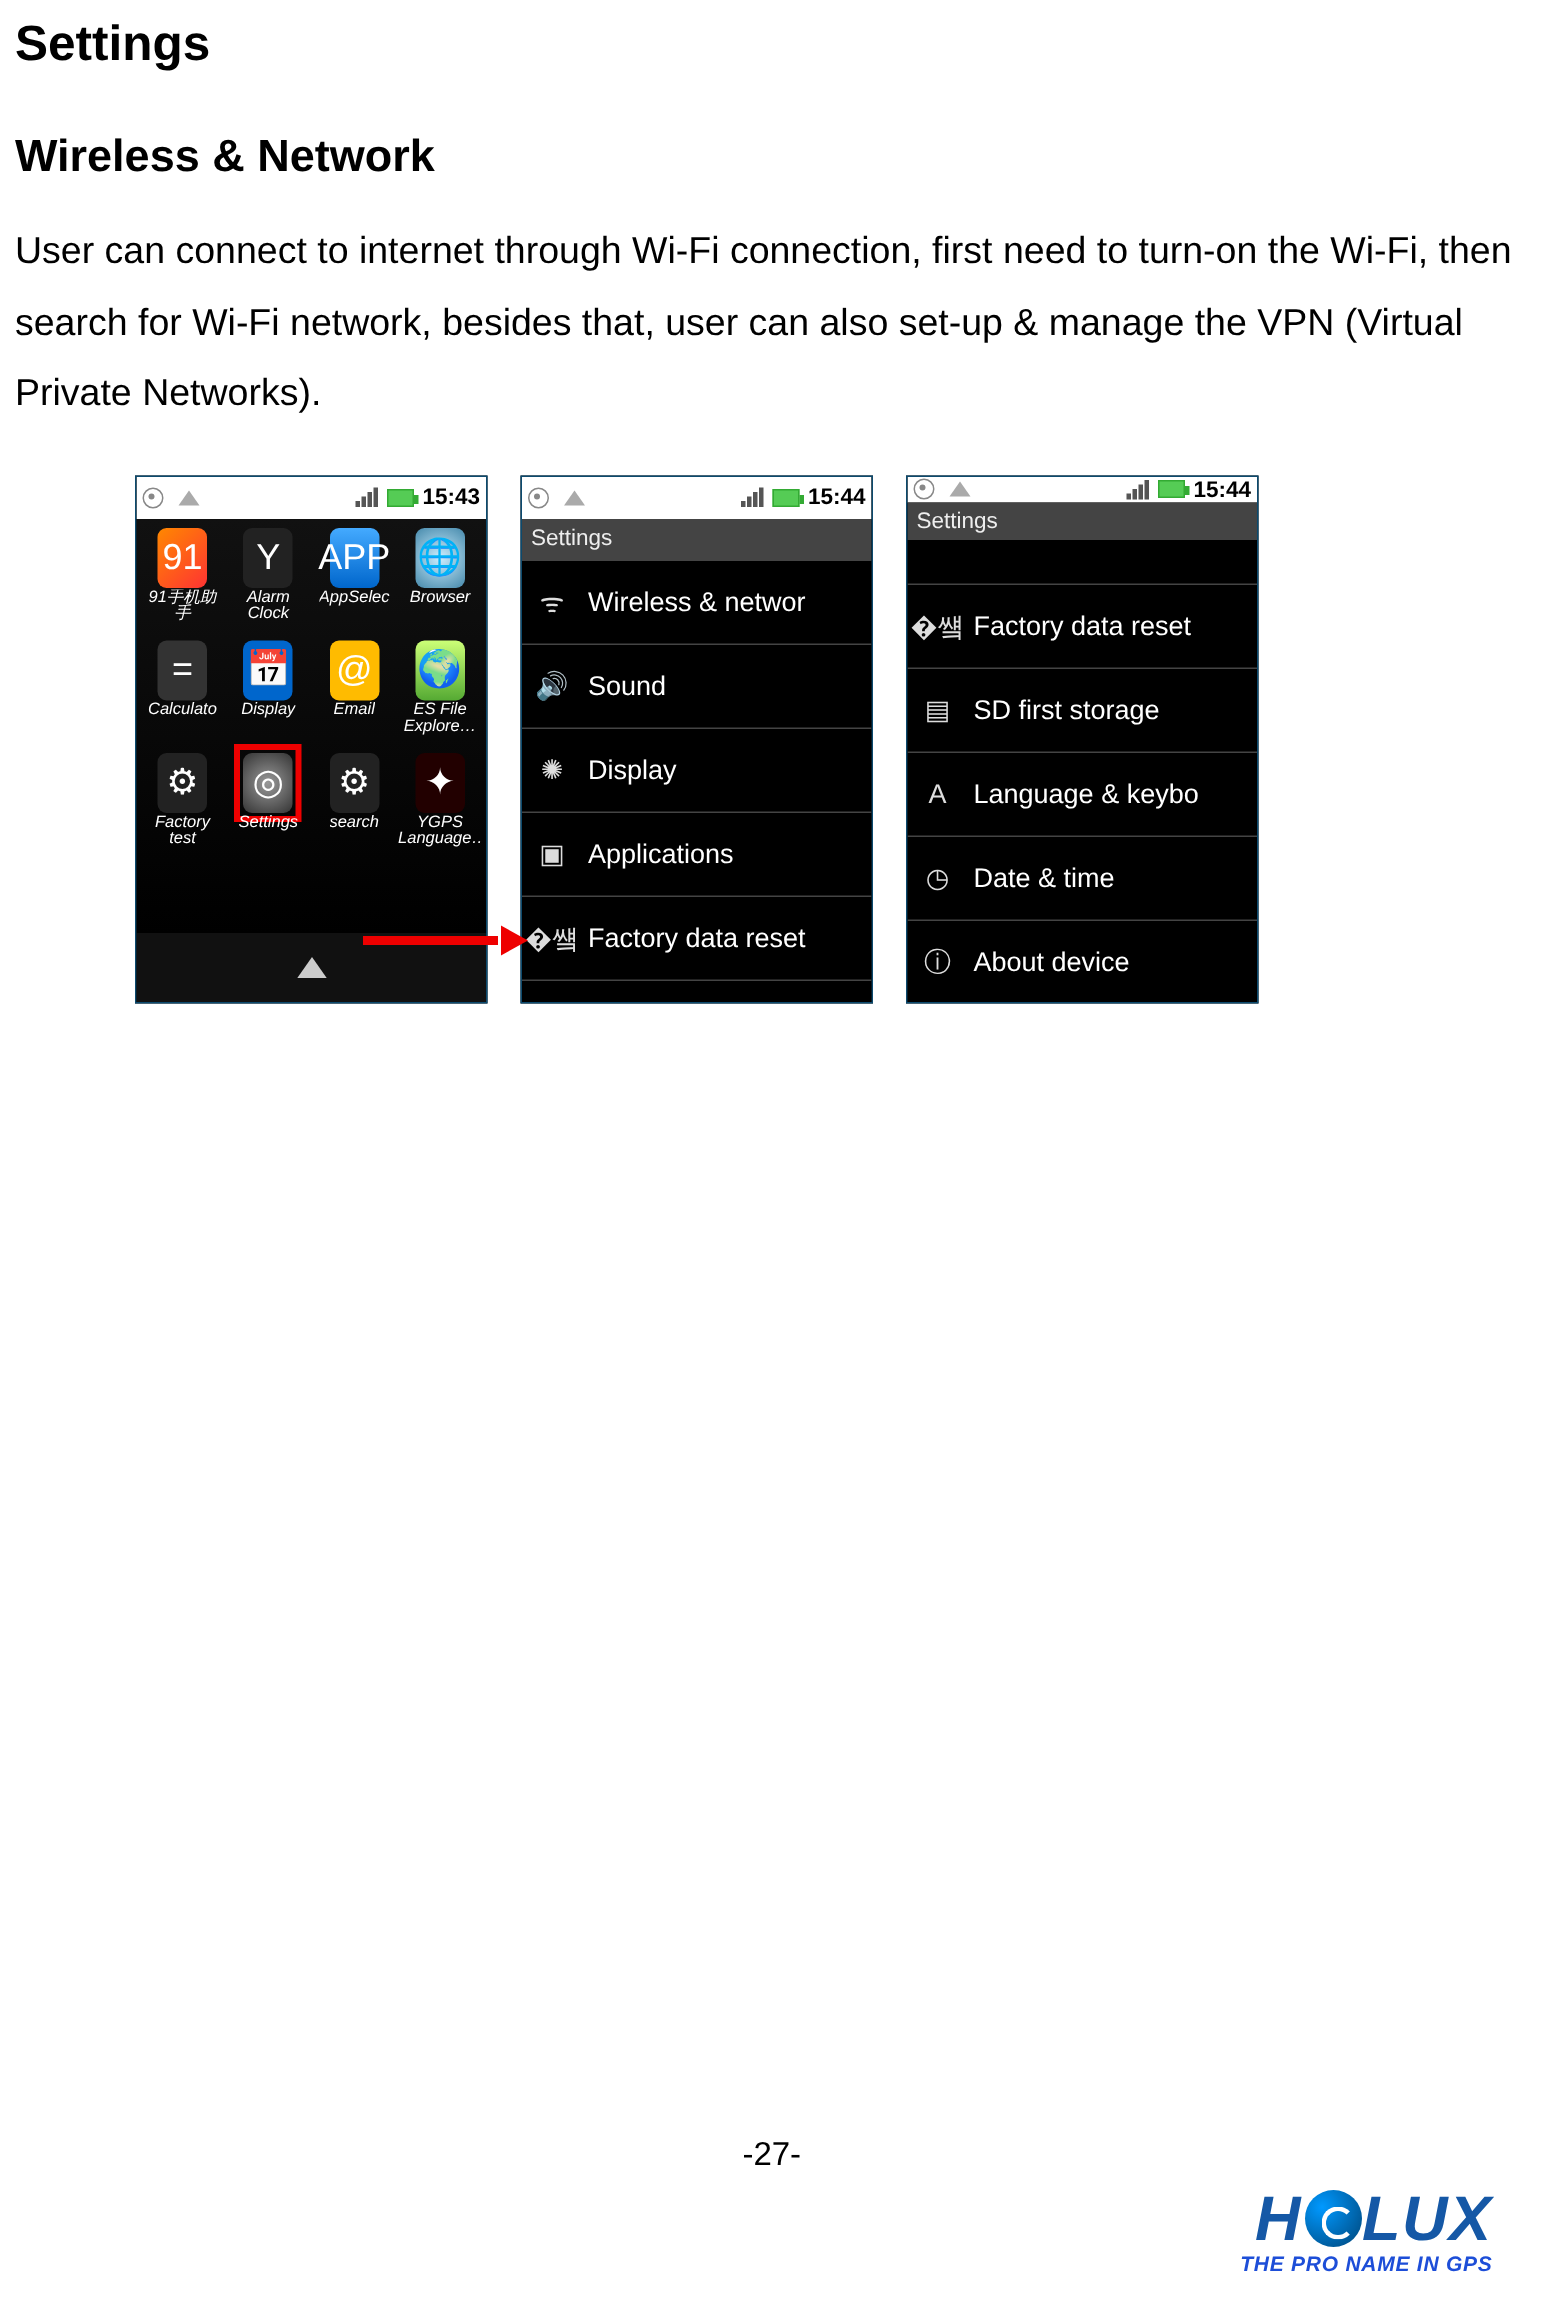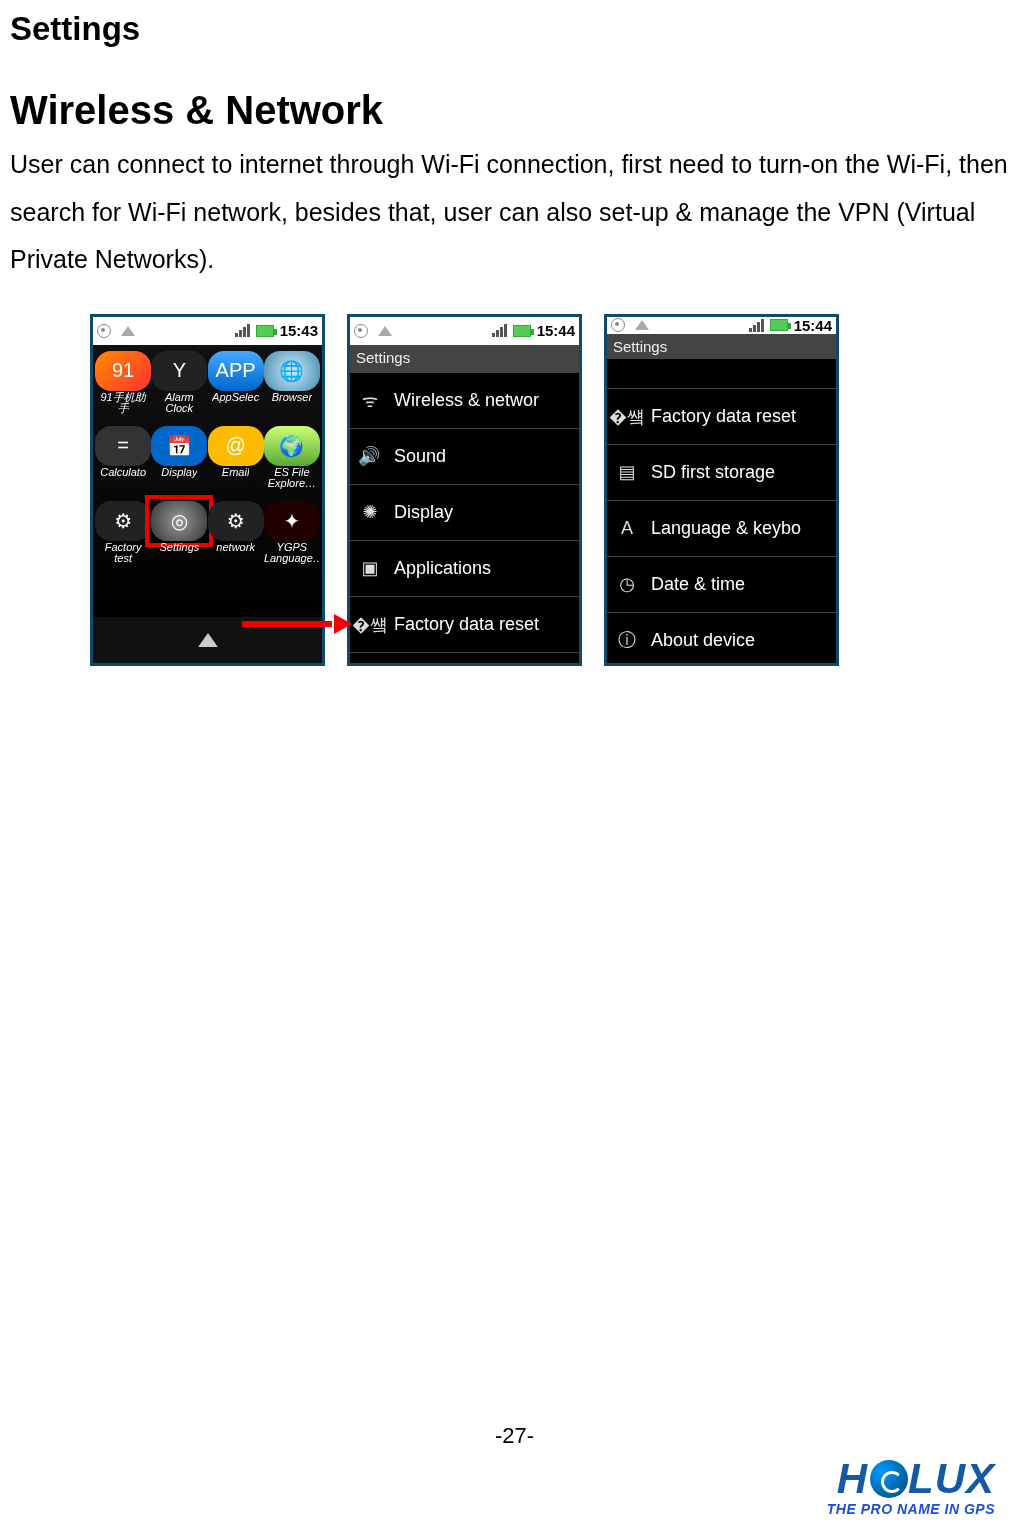--- a/index.html
+++ b/index.html
@@ -6,28 +6,28 @@
   body {
     width: 1029px;
     height: 1535px;
     background: #fff;
     font-family: Arial, Helvetica, sans-serif;
     color: #000;
     position: relative;
     padding: 10px 10px 0 10px;
   }
   .h1 { font-size: 33px; font-weight: bold; margin-bottom: 40px; }
-  .h2 { font-size: 40px; font-weight: bold; margin-bottom: 8px; }
+  .h2 { font-size: 30px; font-weight: bold; margin-bottom: 22px; }
   .body-text { font-size: 25px; line-height: 1.9; margin-bottom: 30px; max-width: 1005px; }
   .shots { display: flex; gap: 22px; padding-left: 80px; position: relative; }
   .phone {
     width: 235px;
     height: 352px;
     background: #000;
-    border: 3px solid #0c4a6e;
+    border: 1px solid #0c4a6e;
     display: flex;
     flex-direction: column;
     overflow: hidden;
     position: relative;
   }
   .statusbar {
     height: 28px;
     background: #fff;
     display: flex;
     align-items: center;
@@ -67,23 +67,23 @@
     gap: 2px 0;
     padding: 6px 2px 0 2px;
     background: linear-gradient(#111,#000);
   }
   .app {
     display:flex;flex-direction:column;align-items:center;justify-content:flex-start;
     color:#fff;font-size:11px;text-align:center;gap:1px;
     position:relative;
   }
   .app .ico {
-    width:56px;height:40px;border-radius:16px;
+    width:33px;height:40px;border-radius:6px;
     display:flex;align-items:center;justify-content:center;
-    font-size:20px;color:#fff;
+    font-size:24px;color:#fff;
   }
   .app .lbl { line-height:1.05; max-width:56px; overflow:hidden;font-style:italic; }
   .highlight { border:4px solid #e00; padding:2px; margin:-6px; }
   .ic-91 { background: linear-gradient(135deg,#f80,#f33); }
   .ic-alarm { background:#222; }
   .ic-appsel { background:linear-gradient(#4af,#06c); }
   .ic-browser { background:radial-gradient(circle,#cef,#48a); }
   .ic-calc { background:#333; }
   .ic-cal { background:#06c; }
   .ic-email { background:#fb0; }
@@ -244,21 +244,21 @@
         <div class="app">
           <div class="highlight">
             <div class="ico ic-set">◎</div>
           </div>
           <div class="lbl">Settings</div>
         </div>
         <div class="app">
           <div>
             <div class="ico ic-tp">⚙</div>
           </div>
-          <div class="lbl">network</div>
+          <div class="lbl">search</div>
         </div>
         <div class="app">
           <div>
             <div class="ico ic-gps">✦</div>
           </div>
           <div class="lbl">YGPS Language…</div>
         </div>
       </div>
     <div class="navdock">
       <span class="home-i"></span>

